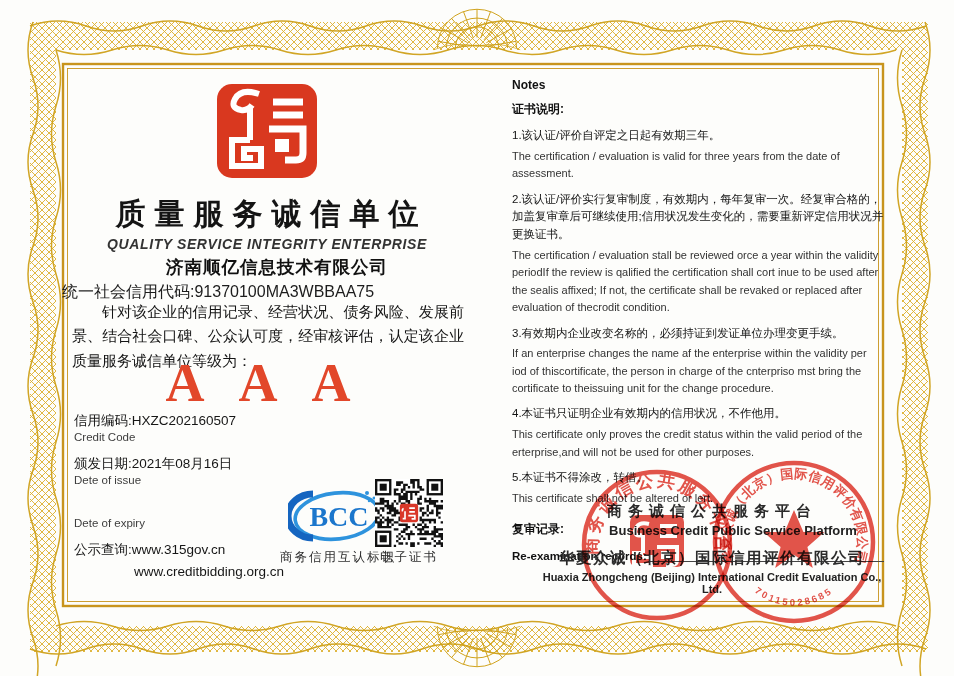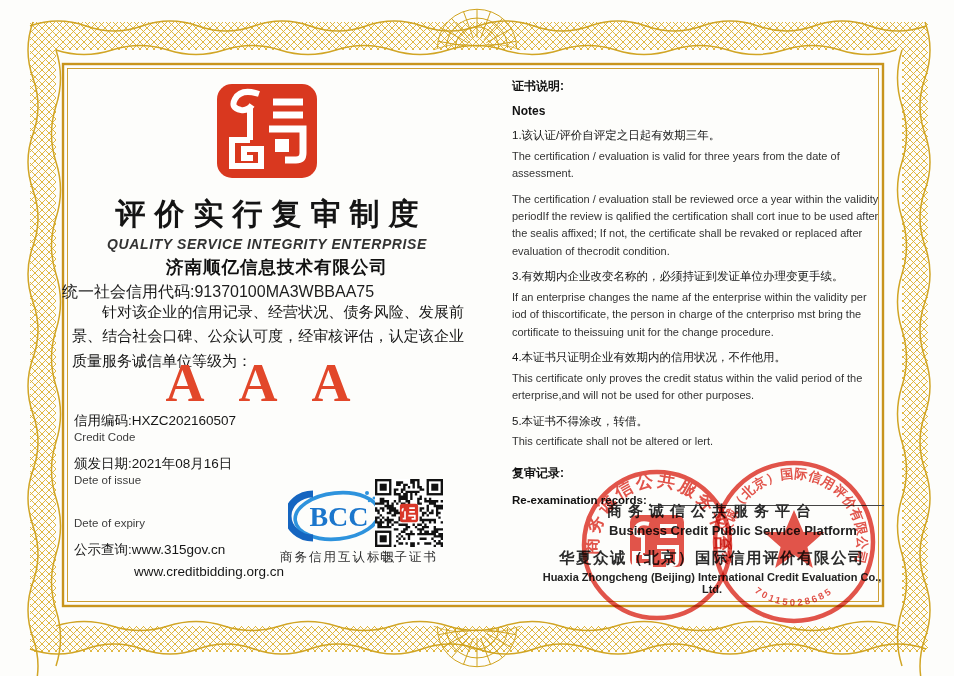--- a/index.html
+++ b/index.html
@@ -93,21 +93,21 @@
         <path d="M54 47 H88 V71 Q88 78 81 78 H70"></path>
       </g>
       <rect x="60" y="57" width="14" height="13" fill="#fff"></rect>
       <g stroke="#fff" fill="none" stroke-width="6">
         <path d="M44 12 Q26 6 20 17 Q15 26 26 28 Q33 29 37 23"></path>
         <path d="M35 26 V58"></path>
         <path d="M35 58 H17 V84 H46 V67 H29 V76 H38"></path>
       </g>
     </svg>
 
-    <div class="title-zh">评价实行复审制度</div>
+    <div class="title-zh">质量服务诚信单位</div>
     <div class="title-en">QUALITY SERVICE INTEGRITY ENTERPRISE</div>
     <div class="company">济南顺亿信息技术有限公司</div>
     <div class="ucode">统一社会信用代码:91370100MA3WBBAA75</div>
     <div class="para">针对该企业的信用记录、经营状况、债务风险、发展前景、结合社会口碑、公众认可度，经审核评估，认定该企业质量服务诚信单位等级为：</div>
     <div class="grade">AAA</div>
 
     <div class="fld-zh" style="top:346px">信用编码:HXZC202160507</div>
     <div class="fld-en" style="top:365px">Credit Code</div>
     <div class="fld-zh" style="top:389px">颁发日期:2021年08月16日</div>
     <div class="fld-en" style="top:408px">Dete of issue</div>
@@ -148,25 +148,26 @@
         <g stroke="#fff" stroke-width="0.7" fill="none">
           <path d="M14.6 12.4 H17 M14.6 14 H17 M14.2 15.6 H17 V17 H15.6"></path>
           <path d="M12.2 12.6 Q11.4 13 11.8 13.8 M12.8 13.8 V16.9 H11.8"></path>
         </g>
       </g>
     </svg>
     <div class="caption" style="left:313px;width:68px;letter-spacing:2px">电子证书</div>
   </div>
 
   <div class="rightcol">
+    <p class="hd">Notes</p>
     <p class="hd">证书说明:</p>
-    <p class="hd">Notes</p>
 
     <p class="n-zh">1.该认证/评价自评定之日起有效期三年。</p>
     <p class="n-en">The certification / evaluation is valid for three years from the date of assessment.</p>
+    <p class="n-zh">2.该认证/评价实行复审制度，有效期内，每年复审一次。经复审合格的，加盖复审章后可继续使用;信用状况发生变化的，需要重新评定信用状况并更换证书。</p>
     <p class="n-en">The certification / evaluation stall be reviewed orce a year within the validity periodIf the review is qalified the certification shall cort inue to be used after the sealis affixed; If not, the certificate shall be revaked or replaced after evaluation of thecrodit condition.</p>
     <p class="n-zh">3.有效期内企业改变名称的，必须持证到发证单位办理变更手续。</p>
     <p class="n-en">If an enterprise changes the name af the enterprise within the validity per iod of thiscortificate, the person in charge of the cnterpriso mst bring the cortificate to theissuing unit for the change procedure.</p>
     <p class="n-zh">4.本证书只证明企业有效期内的信用状况，不作他用。</p>
     <p class="n-en">This certificate only proves the credit status within the valid period of the erterprise,and will not be used for other purposes.</p>
     <p class="n-zh">5.本证书不得涂改，转借。</p>
     <p class="n-en">This certificate shall not be altered or lert.</p>
 
     <div class="review">
       <p class="hd" style="margin-bottom:8px">复审记录:</p>

